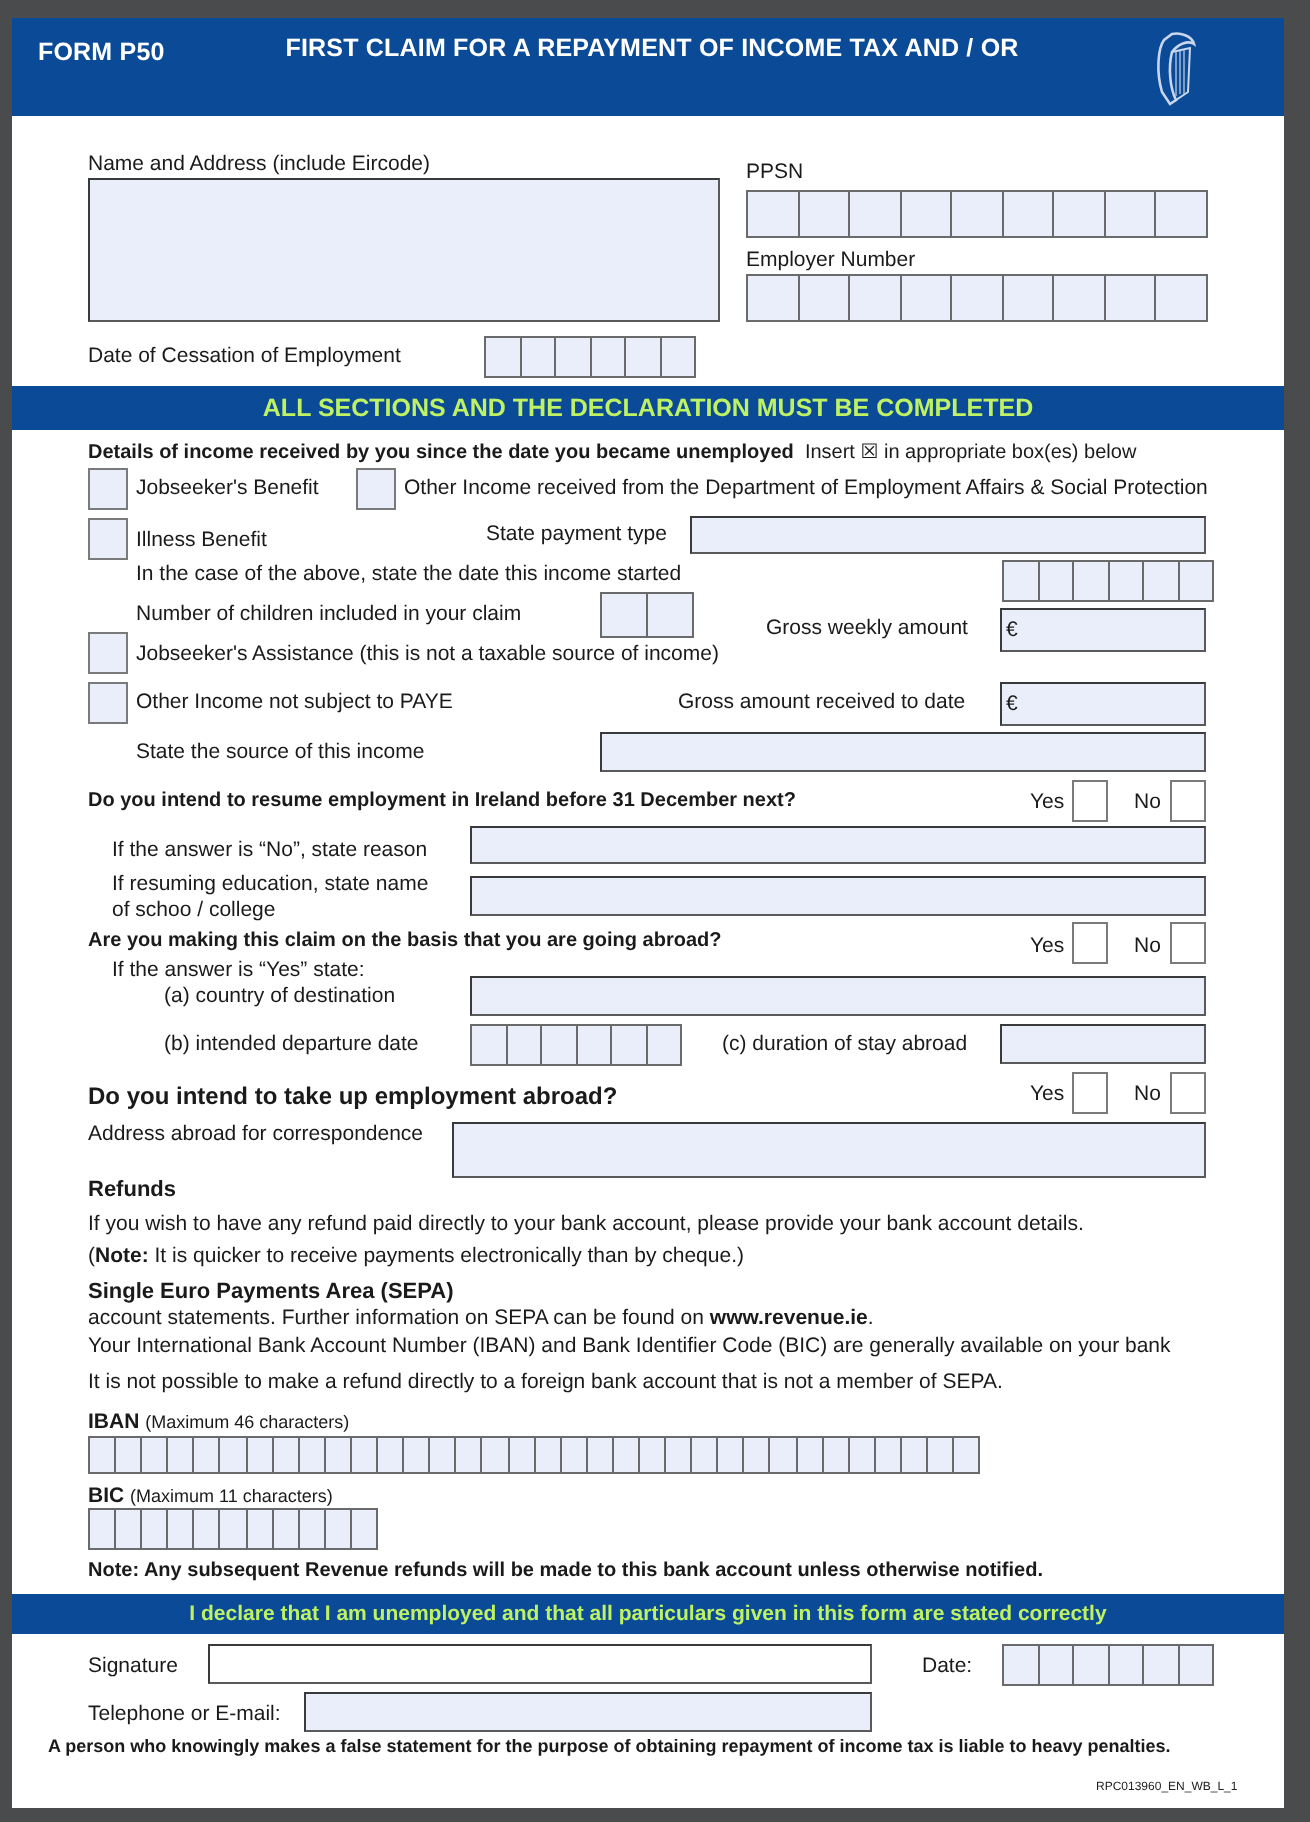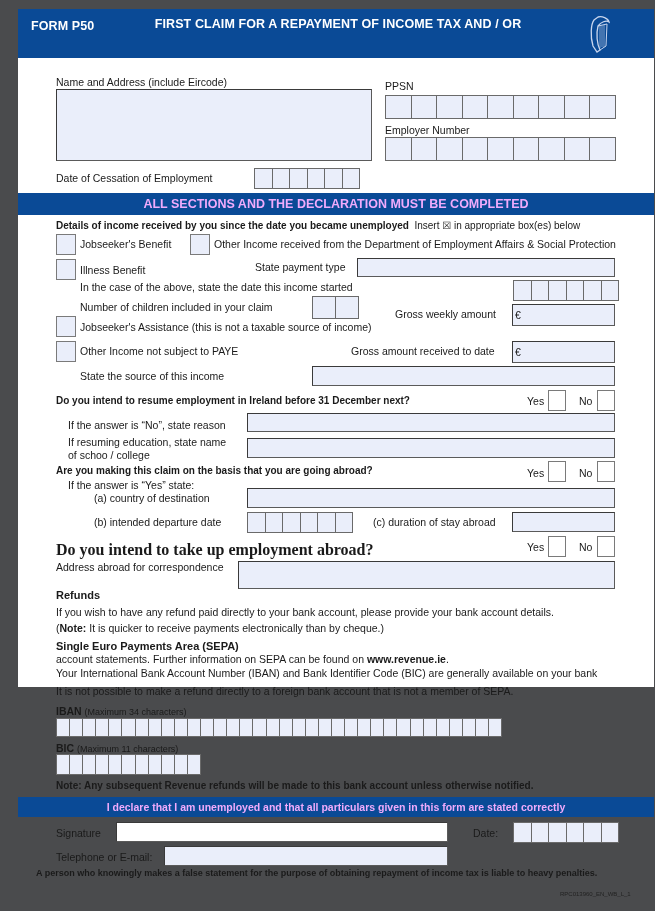--- a/index.html
+++ b/index.html
@@ -5,33 +5,33 @@
     * { box-sizing: border-box; margin: 0; padding: 0; }
     html, body { width: 655px; height: 911px; overflow: hidden; }
     body {
       background: #4a4b4d;
       font-family: "Liberation Sans", sans-serif;
       color: #1a1a1a;
       position: relative;
     }
     .page {
       position: absolute;
-      left: 18px; top: 9px;
-      width: 636px; height: 678px;
+      left: 6px; top: 9px;
+      width: 636px; height: 895px;
       background: #ffffff;
     }
     .hdr {
       position: absolute; left: 0; top: 0; width: 636px; height: 49px;
       background: #0a4a96; color: #fff; font-weight: bold;
     }
     .hdr .formno { position: absolute; left: 13px; top: 10px; font-size: 12.5px; letter-spacing: 0.1px; }
     .hdr .title { position: absolute; left: 100px; width: 440px; top: 8px; font-size: 12.5px; text-align: center; line-height: 15.5px; letter-spacing: 0.1px; }
     .hdr .harp { position: absolute; left: 570px; top: 5px; width: 24px; height: 42px; }
     .band {
-      position: absolute; left: 0; width: 636px; background: #0a4a96; color: #f0abfc;
+      position: absolute; left: 0; width: 636px; background: #0a4a96; color: #bef264;
       font-weight: bold; text-align: center;
     }
     .t { position: absolute; font-size: 10.5px; white-space: nowrap; }
     .tb { font-weight: bold; }
     .small { font-size: 9px; }
     .fld {
       position: absolute; background: #eaeefa; border: 1px solid #5a5a5a;
       border-top: 1.5px solid #3a3a3a; border-left: 1.5px solid #3a3a3a;
     }
     .fld.white { background: #ffffff; }
@@ -181,41 +181,41 @@
       <div class="c" style="width: 18.5px; height: 21px;"></div>
       <div class="c" style="width: 18.5px; height: 21px;"></div>
       <div class="c" style="width: 18.5px; height: 21px;"></div>
       <div class="c" style="width: 18.5px; height: 21px;"></div>
       <div class="c" style="width: 18.5px; height: 21px;"></div>
       <div class="c" style="width: 18.5px; height: 21px;"></div>
     </div>
   <div class="t" style="left:355px; top:507px;">(c) duration of stay abroad</div>
   <div class="fld" style="left:494px; top:503px; width:103px; height:20px;"></div>
 
-  <div class="t tb" style="left:38px; top:532px; font-size:16px;font-family:Liberation Serif, serif;">Do you intend to take up employment abroad?</div>
+  <div class="t tb" style="left:38px; top:532px; font-size:12px;">Do you intend to take up employment abroad?</div>
   <div class="t" style="left:509px; top:532px;">Yes</div>
   <div class="chk white" style="left:530px; top:527px; width:18px;"></div>
   <div class="t" style="left:561px; top:532px;">No</div>
   <div class="chk white" style="left:579px; top:527px; width:18px;"></div>
 
   <div class="t" style="left:38px; top:552px;">Address abroad for correspondence</div>
   <div class="fld" style="left:220px; top:552px; width:377px; height:28px;"></div>
 
   <div class="t tb" style="left:38px; top:580px; font-size:11px;">Refunds</div>
   <div class="t" style="left:38px; top:597px;">If you wish to have any refund paid directly to your bank account, please provide your bank account details.</div>
   <div class="t" style="left:38px; top:613px;"><span>(</span><span class="tb">Note:</span><span> It is quicker to receive payments electronically than by cheque.)</span></div>
 
   <div class="t tb" style="left:38px; top:631px; font-size:11px;">Single Euro Payments Area (SEPA)</div>
   <div class="t" style="left:38px; top:644px; line-height:13.5px;">
     <div><span>account statements.  Further information on SEPA can be found on </span><span class="tb">www.revenue.ie</span><span>.</span></div>
     <div>Your International Bank Account Number (IBAN) and Bank Identifier Code (BIC) are generally available on your bank</div>
   </div>
   <div class="t" style="left:38px; top:676px;">It is not possible to make a refund directly to a foreign bank account that is not a member of SEPA.</div>
 
-  <div class="t" style="left:38px; top:696px;"><span class="tb">IBAN</span> <span class="small">(Maximum 34 characters)</span></div>
+  <div class="t" style="left:38px; top:696px;"><span class="tb">IBAN</span> <span class="small">(Maximum 46 characters)</span></div>
   <div class="boxes" style="left:38px; top:709px;">
       <div class="c" style="width: 14.1px; height: 19px;"></div>
       <div class="c" style="width: 14.1px; height: 19px;"></div>
       <div class="c" style="width: 14.1px; height: 19px;"></div>
       <div class="c" style="width: 14.1px; height: 19px;"></div>
       <div class="c" style="width: 14.1px; height: 19px;"></div>
       <div class="c" style="width: 14.1px; height: 19px;"></div>
       <div class="c" style="width: 14.1px; height: 19px;"></div>
       <div class="c" style="width: 14.1px; height: 19px;"></div>
       <div class="c" style="width: 14.1px; height: 19px;"></div>

